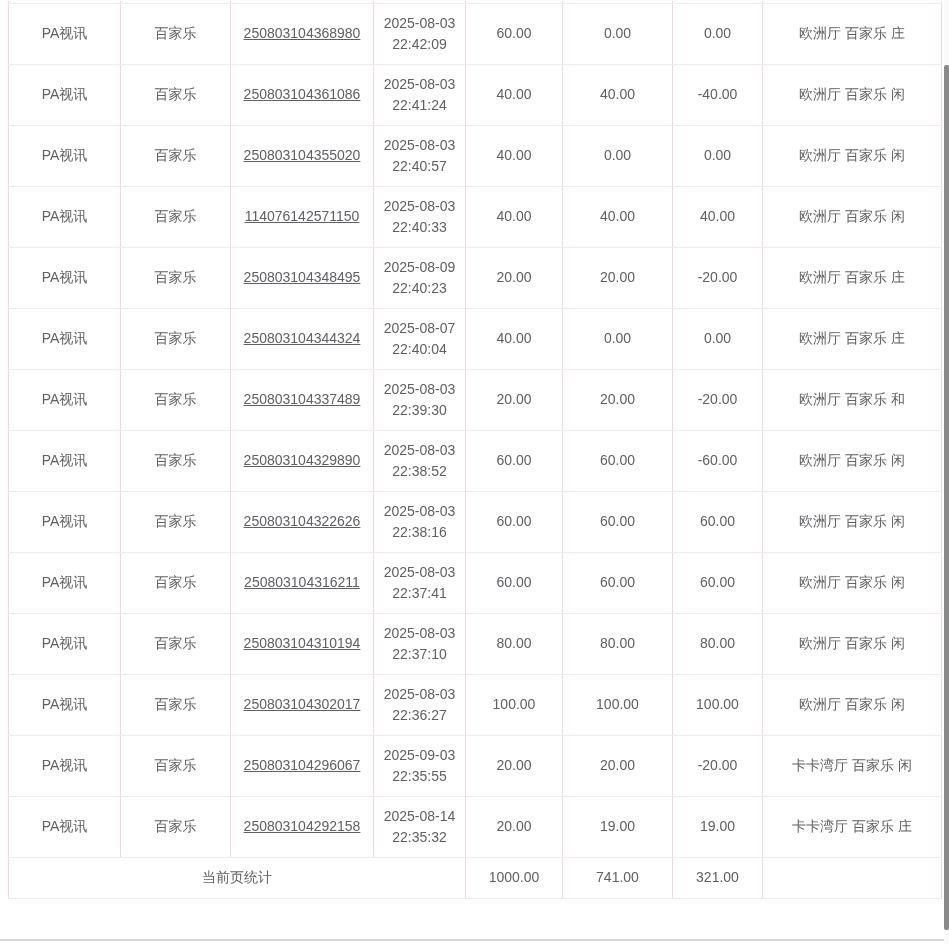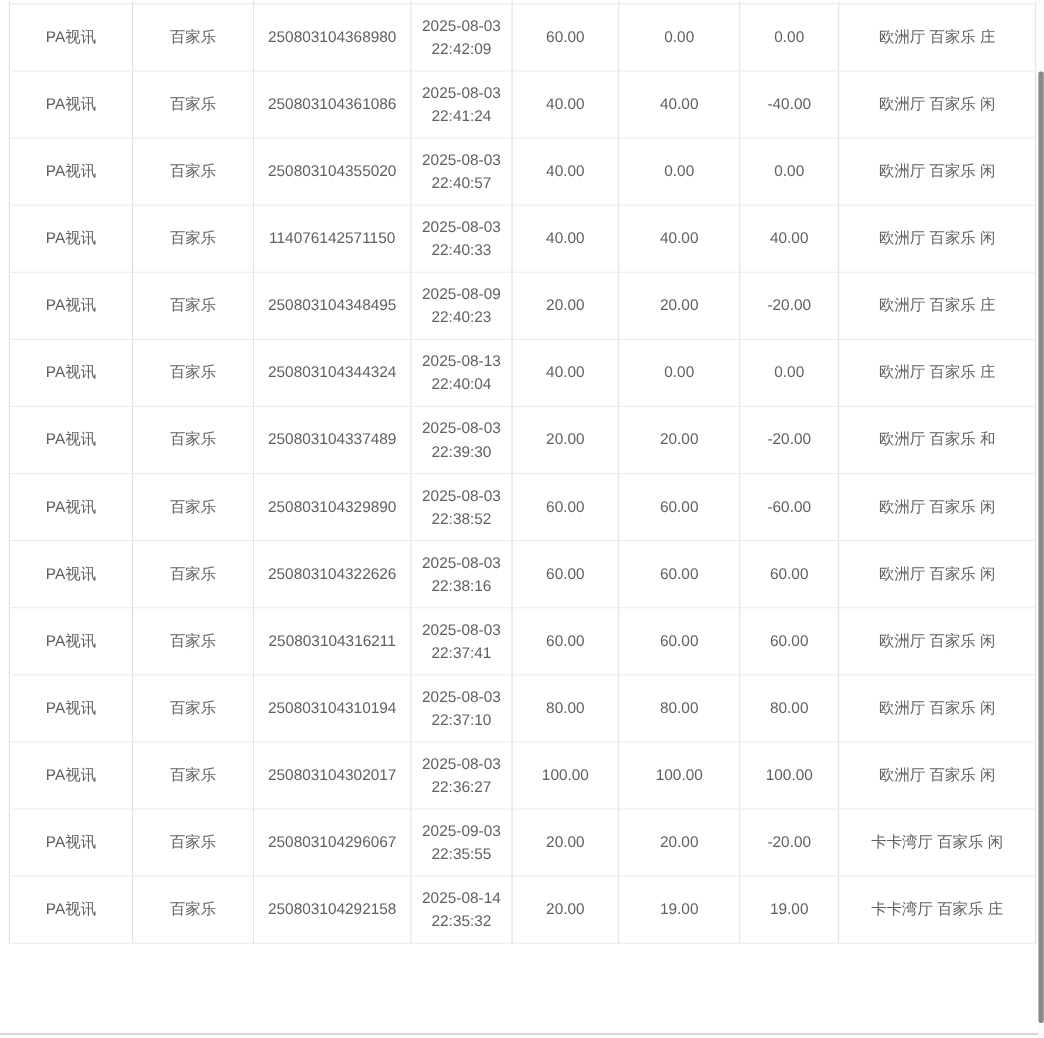--- a/index.html
+++ b/index.html
@@ -29,21 +29,21 @@
     border-right: 1px solid #f0d9d9;
     text-align: center;
     vertical-align: middle;
     padding: 6px 8px;
     line-height: 21px;
     overflow: hidden;
   }
   tr.sliver { height: 2px; }
   tr.sliver td { border-top: none; padding: 0; height: 2px; }
   tr.data-row { height: 61px; }
-  td.order { word-break: break-all; padding: 6px 15px; }
+  td.order { word-break: break-all; padding: 6px 15px; text-decoration: underline; }
   td.time  { padding: 6px 2px; }
   tr.summary-row { height: 41px; }
   tr.summary-row td { padding: 4px 8px; }
   .bottom-line {
     position: absolute;
     left: 0; top: 939px;
     width: 949px; height: 2px;
     background: #d6d6d6;
   }
   .v-scrollbar {
@@ -134,21 +134,21 @@
           <td class="time">2025-08-09 22:40:23</td>
           <td>20.00</td>
           <td>20.00</td>
           <td>-20.00</td>
           <td>欧洲厅 百家乐 庄</td>
         </tr>
         <tr class="data-row">
           <td>PA视讯</td>
           <td>百家乐</td>
           <td class="order">250803104344324</td>
-          <td class="time">2025-08-13 22:40:04</td>
+          <td class="time">2025-08-07 22:40:04</td>
           <td>40.00</td>
           <td>0.00</td>
           <td>0.00</td>
           <td>欧洲厅 百家乐 庄</td>
         </tr>
         <tr class="data-row">
           <td>PA视讯</td>
           <td>百家乐</td>
           <td class="order">250803104337489</td>
           <td class="time">2025-08-03 22:39:30</td>
@@ -220,20 +220,27 @@
         <tr class="data-row">
           <td>PA视讯</td>
           <td>百家乐</td>
           <td class="order">250803104292158</td>
           <td class="time">2025-08-14 22:35:32</td>
           <td>20.00</td>
           <td>19.00</td>
           <td>19.00</td>
           <td>卡卡湾厅 百家乐 庄</td>
         </tr>
+        <tr class="summary-row">
+          <td colspan="4">当前页统计</td>
+          <td>1000.00</td>
+          <td>741.00</td>
+          <td>321.00</td>
+          <td></td>
+        </tr>
       </tbody>
   </table>
 
   <div class="bottom-line"></div>
 
   <div class="v-scrollbar">
     <div class="thumb"></div>
   </div>
 
 </div>

